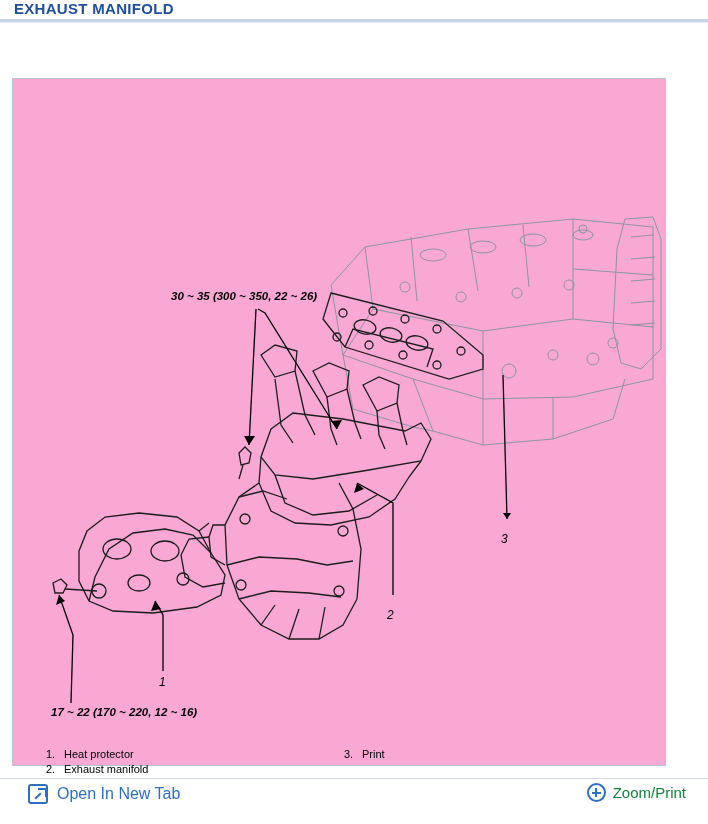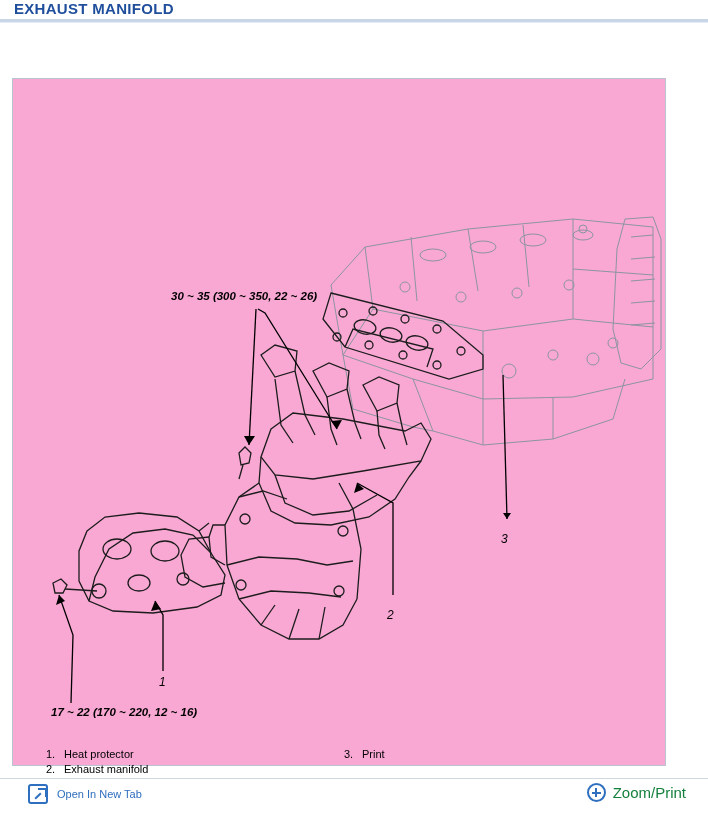--- a/index.html
+++ b/index.html
@@ -136,21 +136,21 @@
     content: "";
     position: absolute;
     left: 8px;
     top: 2px;
     width: 7px;
     height: 7px;
     border-top: 2px solid #2f6fbf;
     border-right: 2px solid #2f6fbf;
   }
   .open-tab-label {
-    font-size: 11px;
+    font-size: 16px;
     color: #2f6fbf;
   }
   .zoom-print {
     position: absolute;
     right: 22px;
     top: 783px;
     display: flex;
     align-items: center;
     gap: 7px;
     cursor: pointer;

